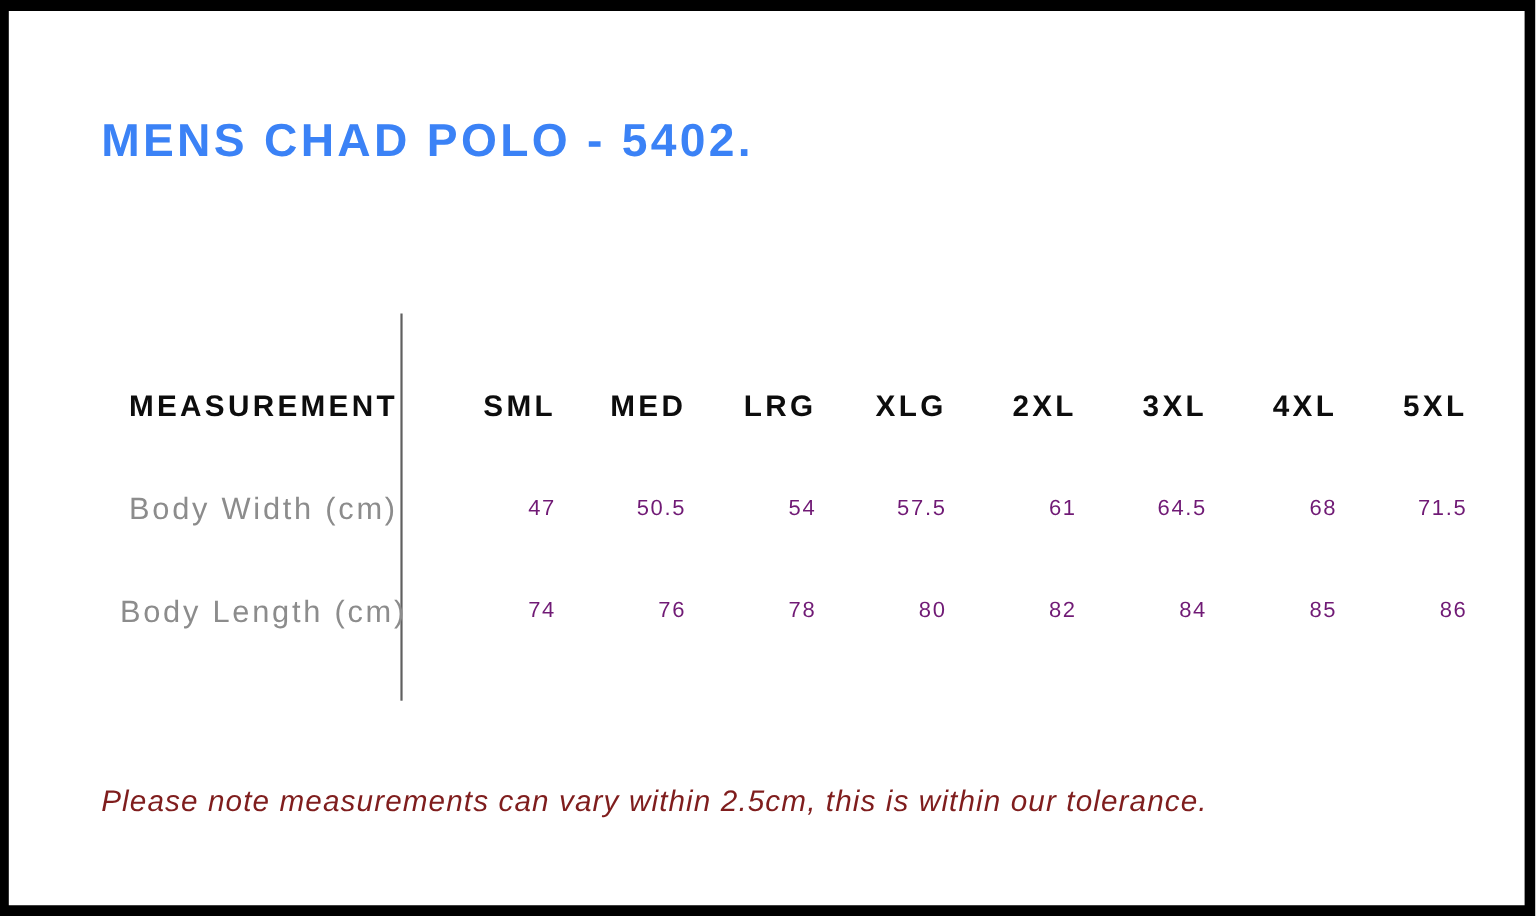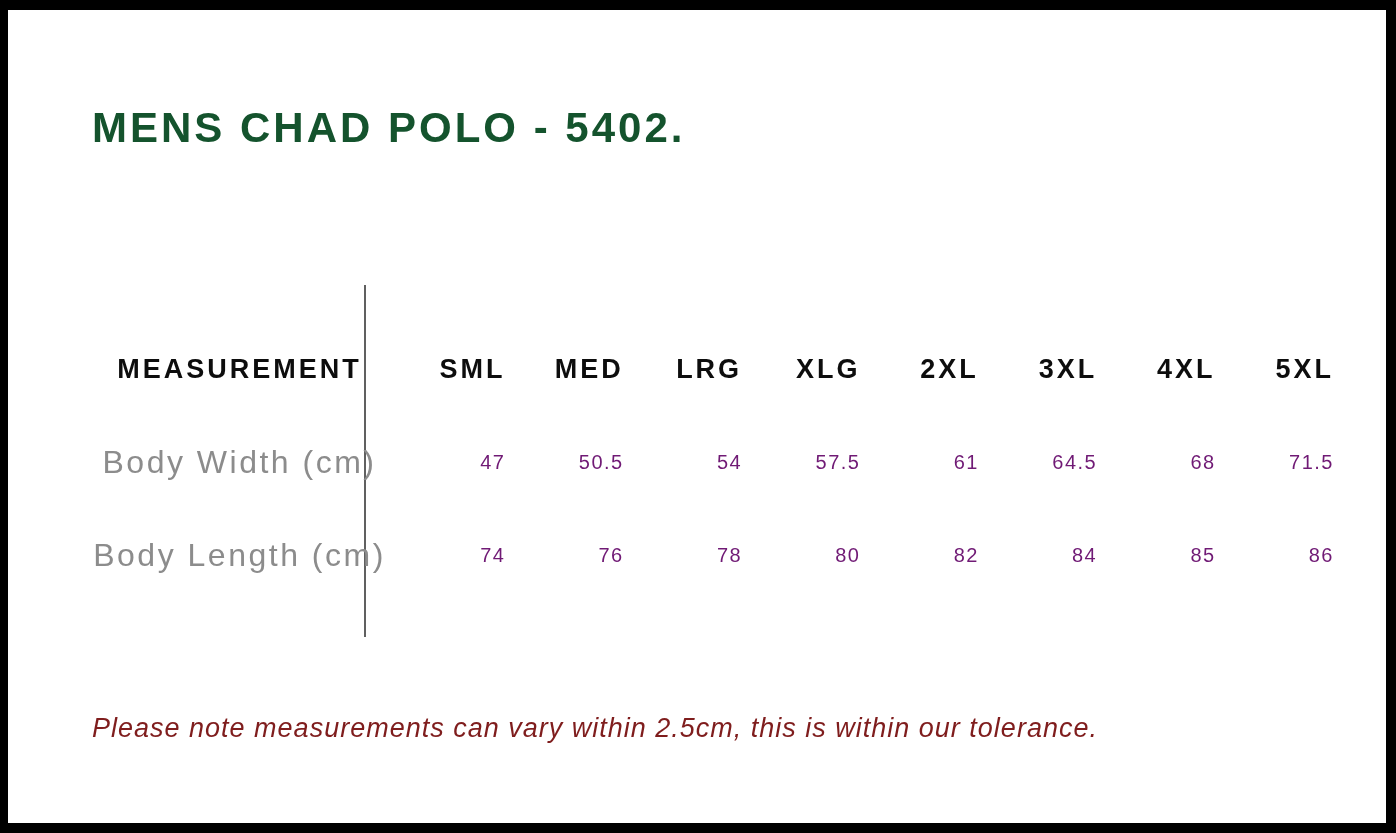--- a/index.html
+++ b/index.html
@@ -26,21 +26,21 @@
     pointer-events: none;
   }
   .page-title {
     position: absolute;
     left: 92px;
     top: 104px;
     margin: 0;
     font-size: 42px;
     font-weight: bold;
     letter-spacing: 3px;
-    color: #14532d;
+    color: #3b82f6;
     white-space: nowrap;
   }
   .divider-line {
     position: absolute;
     left: 364px;
     top: 285px;
     width: 2px;
     height: 352px;
     background: #606060;
   }
@@ -62,21 +62,21 @@
   .label-cell {
     text-align: center;
   }
   .header-cell {
     font-weight: bold;
     font-size: 27px;
     letter-spacing: 3px;
     color: #0d0d0d;
   }
   .row-label {
-    font-size: 32px;
+    font-size: 28px;
     letter-spacing: 2.5px;
     color: #8c8c8c;
     font-weight: 400;
   }
   .value-cell {
     font-size: 20px;
     letter-spacing: 1.5px;
     color: #701a75;
   }
   .tolerance-note {

